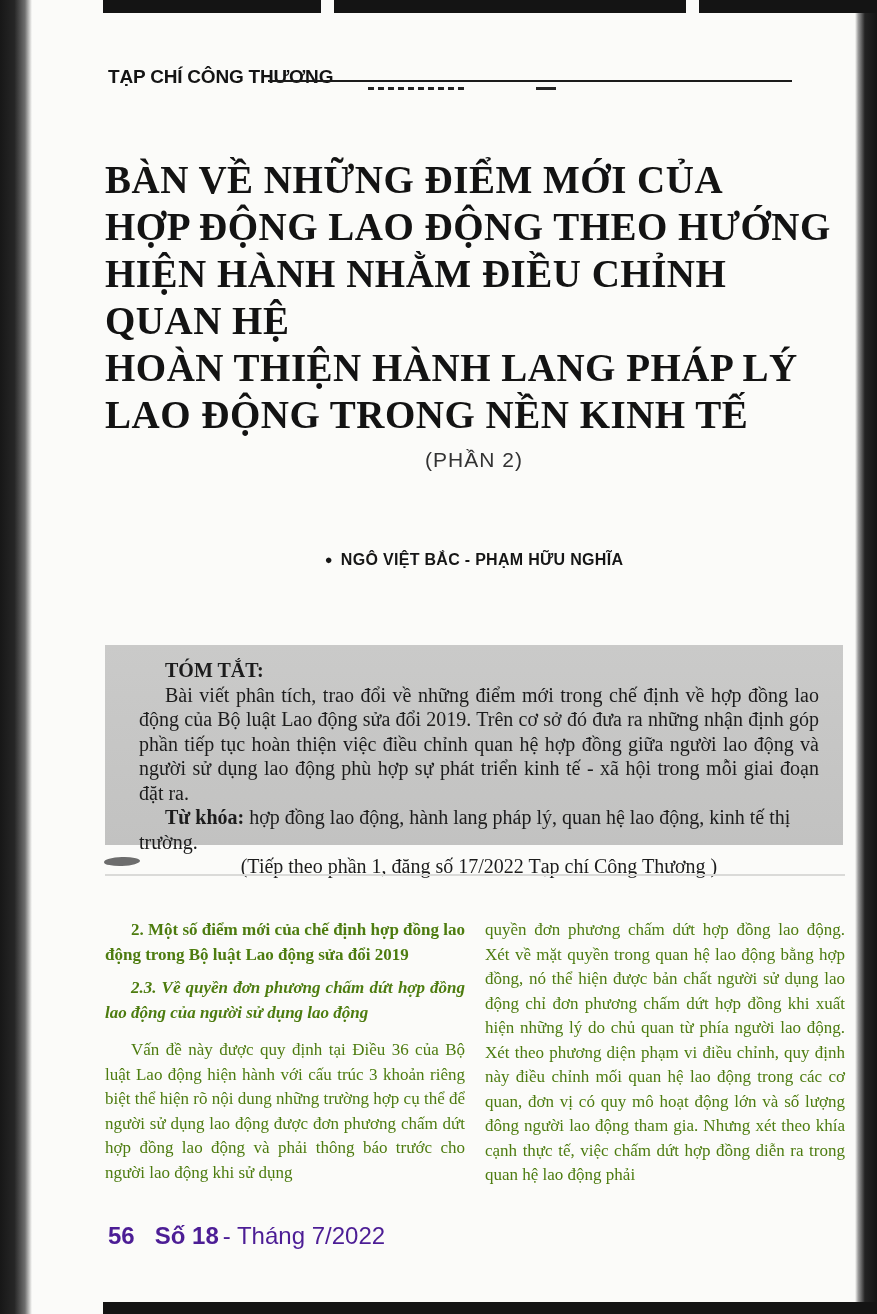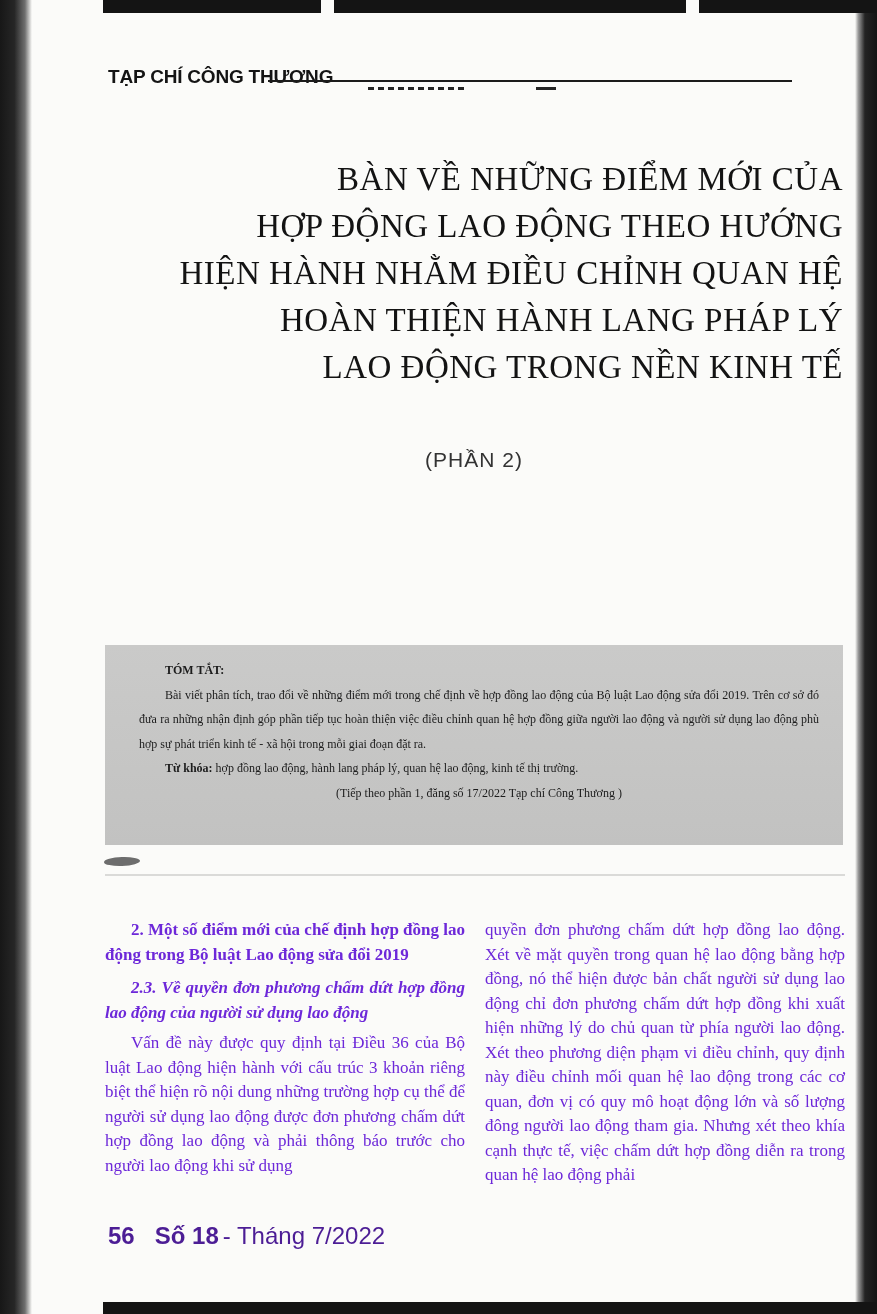--- a/index.html
+++ b/index.html
@@ -21,51 +21,51 @@
   
   .masthead-text { position:absolute; left:108px; top:66px;
     font-family:"Liberation Sans","DejaVu Sans",sans-serif; font-weight:700;
     font-size:19px; letter-spacing:-0.2px; color:#141414; }
   .masthead-rule { position:absolute; left:268px; top:80px; width:524px; height:2px; background:#1b1b1b; }
   .masthead-dash1 { position:absolute; left:368px; top:87px; width:96px; height:3px;
     background:repeating-linear-gradient(90deg,#242424 0 6px,transparent 6px 10px); }
   .masthead-dash2 { position:absolute; left:536px; top:87px; width:20px; height:3px; background:#242424; }
 
   
-  .title { position:absolute; left:105px; top:156px; width:738px; text-align:right;
-    font-weight:400; font-size:33px; line-height:47px; letter-spacing:0.5px; color:#131313; }
+  .title { position:absolute; left:105px; top:156px; width:738px; text-align:left;
+    font-weight:700; font-size:39px; line-height:47px; letter-spacing:0.5px; color:#131313; }
   .subtitle { position:absolute; left:105px; top:448px; width:738px; text-align:center;
     font-family:"Liberation Sans","DejaVu Sans",sans-serif; font-weight:400;
     font-size:21px; letter-spacing:1px; color:#333333; }
   .authors { position:absolute; left:105px; top:551px; width:738px; text-align:center;
     font-family:"Liberation Sans","DejaVu Sans",sans-serif; font-weight:700;
     font-size:16px; letter-spacing:0.3px; color:#161616; }
   .authors .bullet { font-size:13px; margin-right:8px; position:relative; top:-1px; }
 
   
   .abstract { position:absolute; left:105px; top:645px; width:738px; height:200px;
     background:linear-gradient(180deg,#cacac9,#c2c2c1); padding:13px 24px 0 34px;
-    font-size:12px; line-height:24.5px; color:#1c1c1c; }
+    font-size:20px; line-height:24.5px; color:#1c1c1c; }
   .abs-label { font-weight:700; text-indent:26px; }
   .abs-body { text-align:justify; text-indent:26px; }
   .abs-keywords { text-indent:26px; }
   .kw-label { font-weight:700; }
   .abs-note { text-align:center; }
 
   
   .smudge { position:absolute; left:104px; top:857px; width:36px; height:9px;
     background:#4a4a4a; border-radius:50%; opacity:.8; transform:rotate(-2deg); }
   .faint-line { position:absolute; left:105px; top:874px; width:740px; height:2px; background:#dadad8; }
 
   
   .body-cols { position:absolute; left:105px; top:918px; width:740px;
-    display:flex; gap:20px; font-size:17px; line-height:24.5px; color:#6d28d9; }
+    display:flex; gap:20px; font-size:17px; line-height:24.5px; color:#4d7c0f; }
   .col { width:360px; }
   .h-bold { font-weight:700; text-indent:26px; text-align:justify; margin-bottom:9px; }
-  .h-bold-italic { font-weight:700; font-style:italic; text-indent:26px; text-align:justify; margin-bottom:6px; }
+  .h-bold-italic { font-weight:700; font-style:italic; text-indent:26px; text-align:justify; margin-bottom:13px; }
   .para { text-align:justify; }
   .para.indent { text-indent:26px; }
 
   
   .footer { position:absolute; left:108px; top:1222px;
     font-family:Liberation Sans, sans-serif; font-size:24px; color:#4c1d95; }
   .footer .pgnum { font-weight:700; margin-right:20px; }
   .footer .issue { font-weight:700; }
   .footer .fdate { font-weight:400; margin-left:4px; }
 </style>
@@ -88,20 +88,23 @@
 
   <div class="title">
     <div>BÀN VỀ NHỮNG ĐIỂM MỚI CỦA</div>
     <div>HỢP ĐỘNG LAO ĐỘNG THEO HƯỚNG</div>
     <div>HIỆN HÀNH NHẰM ĐIỀU CHỈNH QUAN HỆ</div>
     <div>HOÀN THIỆN HÀNH LANG PHÁP LÝ</div>
     <div>LAO ĐỘNG TRONG NỀN KINH TẾ</div>
   </div>
   <div class="subtitle">(PHẦN 2)</div>
 
+  <div class="authors">
+    <span class="bullet">●</span><span>NGÔ VIỆT BẮC - PHẠM HỮU NGHĨA</span>
+  </div>
 
   <section class="abstract">
     <div class="abs-label">TÓM TẮT:</div>
     <p class="abs-body">Bài viết phân tích, trao đổi về những điểm mới trong chế định về hợp đồng lao động của Bộ luật Lao động sửa đổi 2019. Trên cơ sở đó đưa ra những nhận định góp phần tiếp tục hoàn thiện việc điều chỉnh quan hệ hợp đồng giữa người lao động và người sử dụng lao động phù hợp sự phát triển kinh tế - xã hội trong mỗi giai đoạn đặt ra.</p>
     <p class="abs-keywords"><span class="kw-label">Từ khóa:</span><span> hợp đồng lao động, hành lang pháp lý, quan hệ lao động, kinh tế thị trường.</span></p>
     <p class="abs-note">(Tiếp theo phần 1, đăng số 17/2022 Tạp chí Công Thương )</p>
   </section>
 
   <div class="smudge"></div>
   <div class="faint-line"></div>

